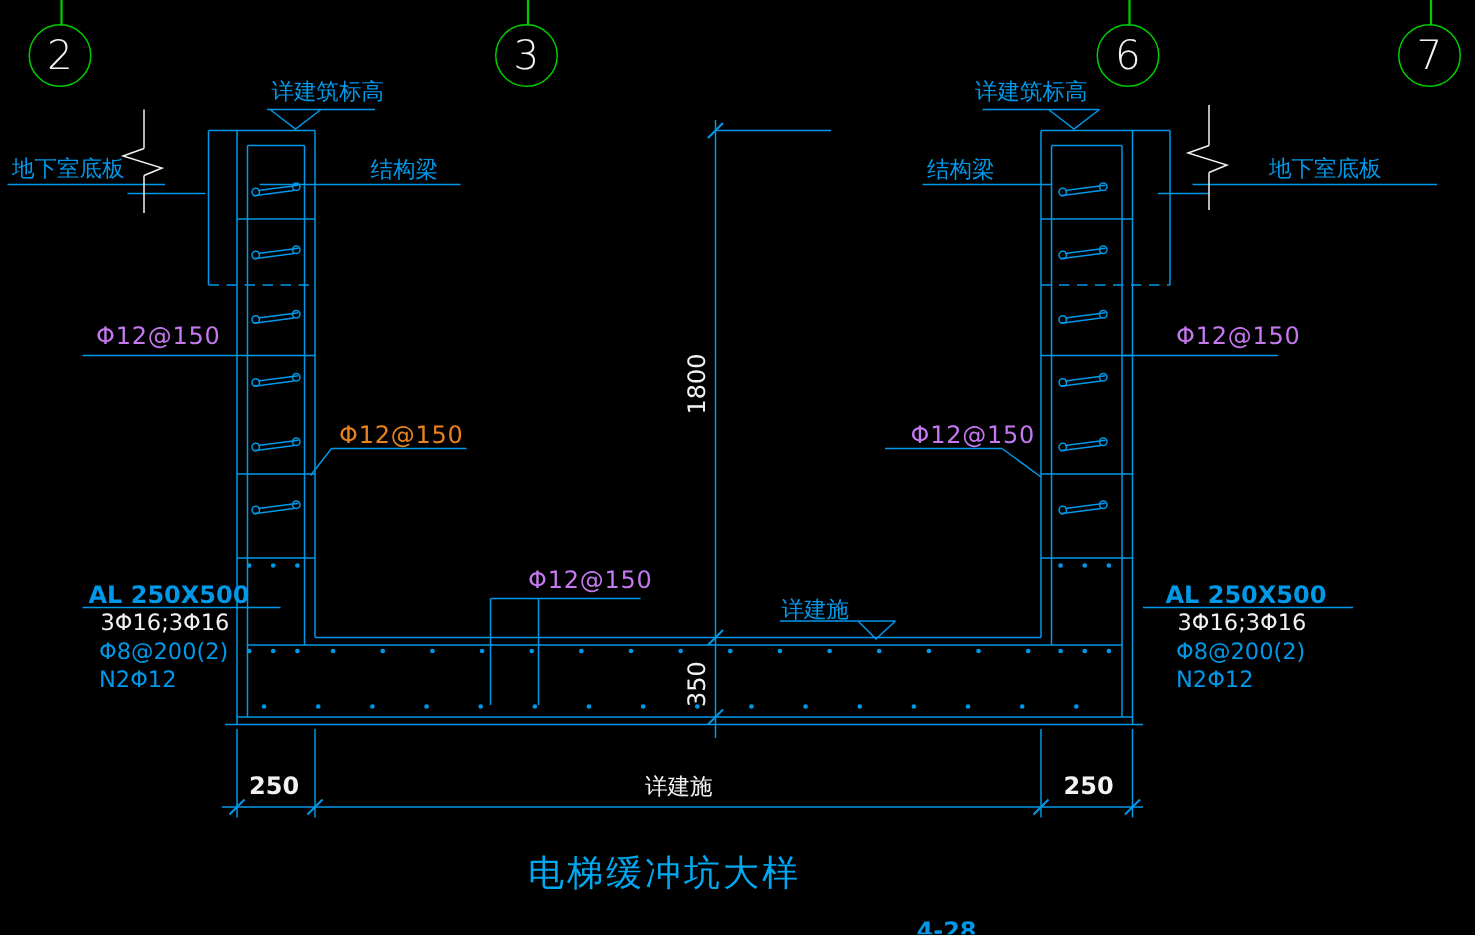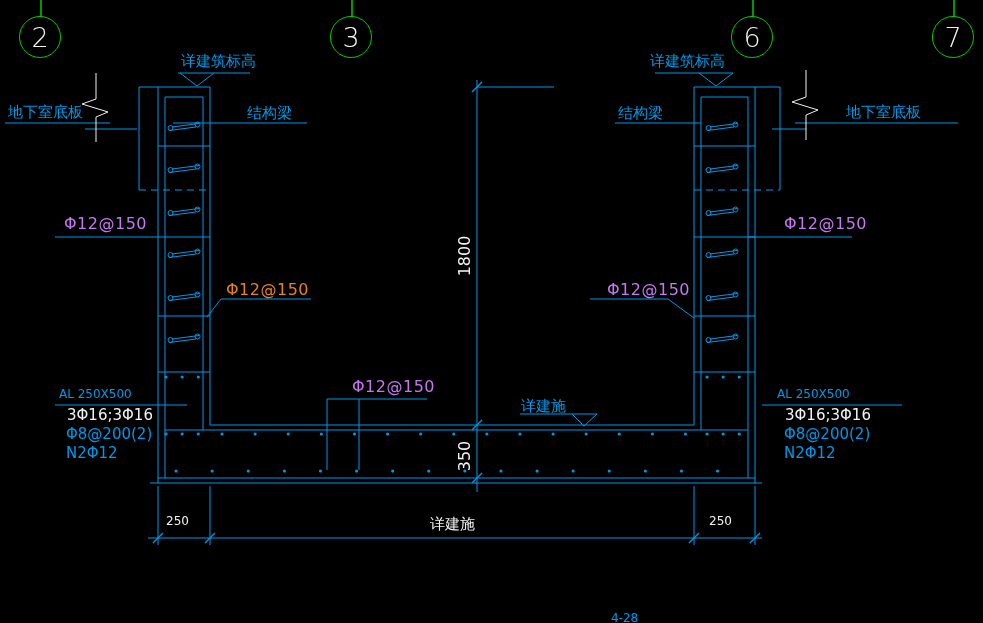--- a/index.html
+++ b/index.html
@@ -13,21 +13,21 @@
   .s-green{stroke:var(--axis);fill:none;stroke-width:1.5;}
   .dash{stroke-dasharray:7 5;}
   .dots{stroke:var(--line);stroke-width:3;stroke-linecap:round;}
   .tick{stroke-width:1.4;}
   .bubble{
     position:absolute;width:40px;height:40px;border:1.6px solid var(--axis);
     border-radius:50%;color:var(--white);font-size:27px;font-weight:300;
     display:flex;align-items:center;justify-content:center;
   }
   .lbl{position:absolute;white-space:nowrap;color:var(--line);font-size:15px;line-height:1.1;}
-  .lbl.big{font-size:12px;}
+  .lbl.big{font-size:16px;font-weight:bold;}
   .lbl.white{color:var(--white);}
   .lbl.magenta{color:var(--rebar_magenta);font-size:16px;letter-spacing:.5px;}
   .lbl.orange{color:var(--rebar_orange);font-size:16px;letter-spacing:.5px;}
   .dim-vert{
     position:absolute;width:44px;height:44px;color:var(--white);font-size:16px;
     display:flex;align-items:center;justify-content:center;
     transform:rotate(-90deg);
   }
   .title{
     position:absolute;color:var(--title);font-size:24px;letter-spacing:2px;white-space:nowrap;
@@ -153,15 +153,16 @@
   <div class="lbl white" style="left:785px;top:407px;">3Φ16;3Φ16</div>
   <div class="lbl" style="left:784px;top:426px;">Φ8@200(2)</div>
   <div class="lbl" style="left:784px;top:445px;">N2Φ12</div>
 
   <div class="dim-vert" style="left:442px;top:234px;">1800</div>
   <div class="dim-vert" style="left:442px;top:434px;">350</div>
   <div class="lbl white big" style="left:166px;top:515px;">250</div>
   <div class="lbl white" style="left:430px;top:516px;">详建施</div>
   <div class="lbl white big" style="left:709px;top:515px;">250</div>
 
+  <div class="title" style="left:352px;top:566px;">电梯缓冲坑大样</div>
   <div class="lbl big" style="left:611px;top:612px;">4-28</div>
 
 </div>
 
 </body></html>

